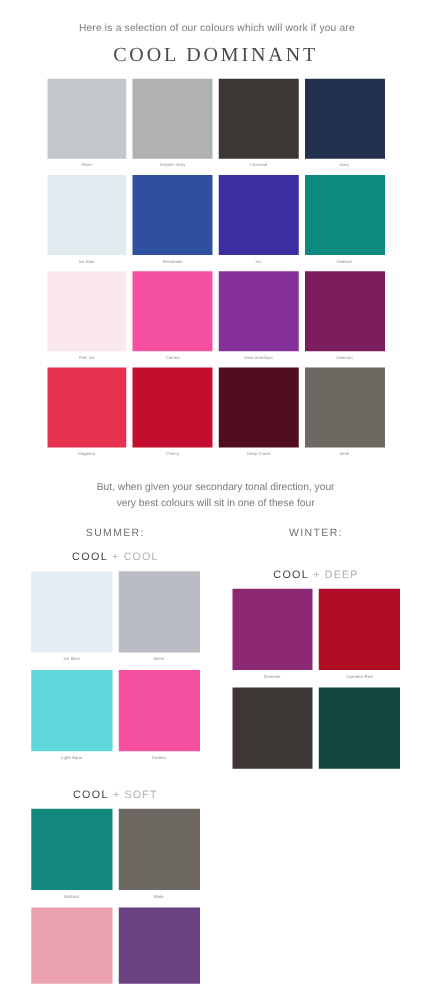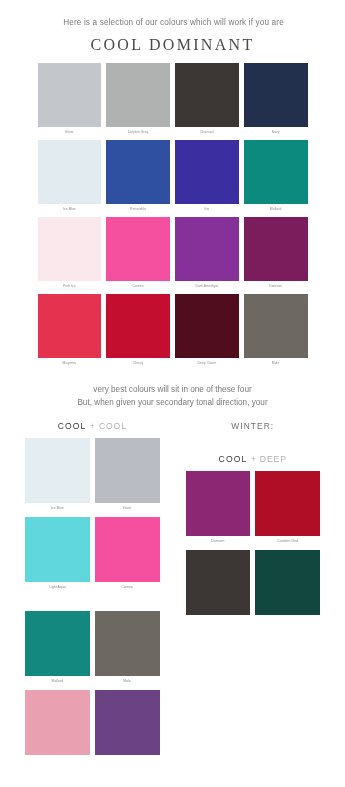--- a/index.html
+++ b/index.html
@@ -182,26 +182,27 @@
       <div class="sw" style="background: rgb(79, 13, 30);"></div>
       <div class="cap">Deep Claret</div>
     </div>
     <div class="cell">
       <div class="sw" style="background: rgb(109, 104, 98);"></div>
       <div class="cap">Mole</div>
     </div>
   </div>
 
 <div class="mid">
+  <div>But, when given your secondary tonal direction, your</div>
   <div>very best colours will sit in one of these  four</div>
-  <div>But, when given your secondary tonal direction, your</div>
 </div>
 
 <div class="seasons">
   <div>
+    <div class="season-head">SUMMER:</div>
     <div id="left-groups">
         <div class="group">
           <div class="group-head"><b>COOL</b><span> + COOL</span></div>
           <div class="quad">
             <div class="cell">
               <div class="sw" style="background: rgb(228, 237, 242);"></div>
               <div class="cap">Ice Blue</div>
             </div>
             <div class="cell">
               <div class="sw" style="background: rgb(185, 188, 195);"></div>
@@ -212,20 +213,21 @@
               <div class="cap">Light Aqua</div>
             </div>
             <div class="cell">
               <div class="sw" style="background: rgb(244, 80, 159);"></div>
               <div class="cap">Cameo</div>
             </div>
           </div>
         </div>
         <div class="group-gap"></div>
         <div class="group">
+          <div class="group-head"><b>COOL</b><span> + SOFT</span></div>
           <div class="quad">
             <div class="cell">
               <div class="sw" style="background: rgb(19, 136, 127);"></div>
               <div class="cap">Mallard</div>
             </div>
             <div class="cell">
               <div class="sw" style="background: rgb(109, 104, 98);"></div>
               <div class="cap">Mole</div>
             </div>
             <div class="cell">

